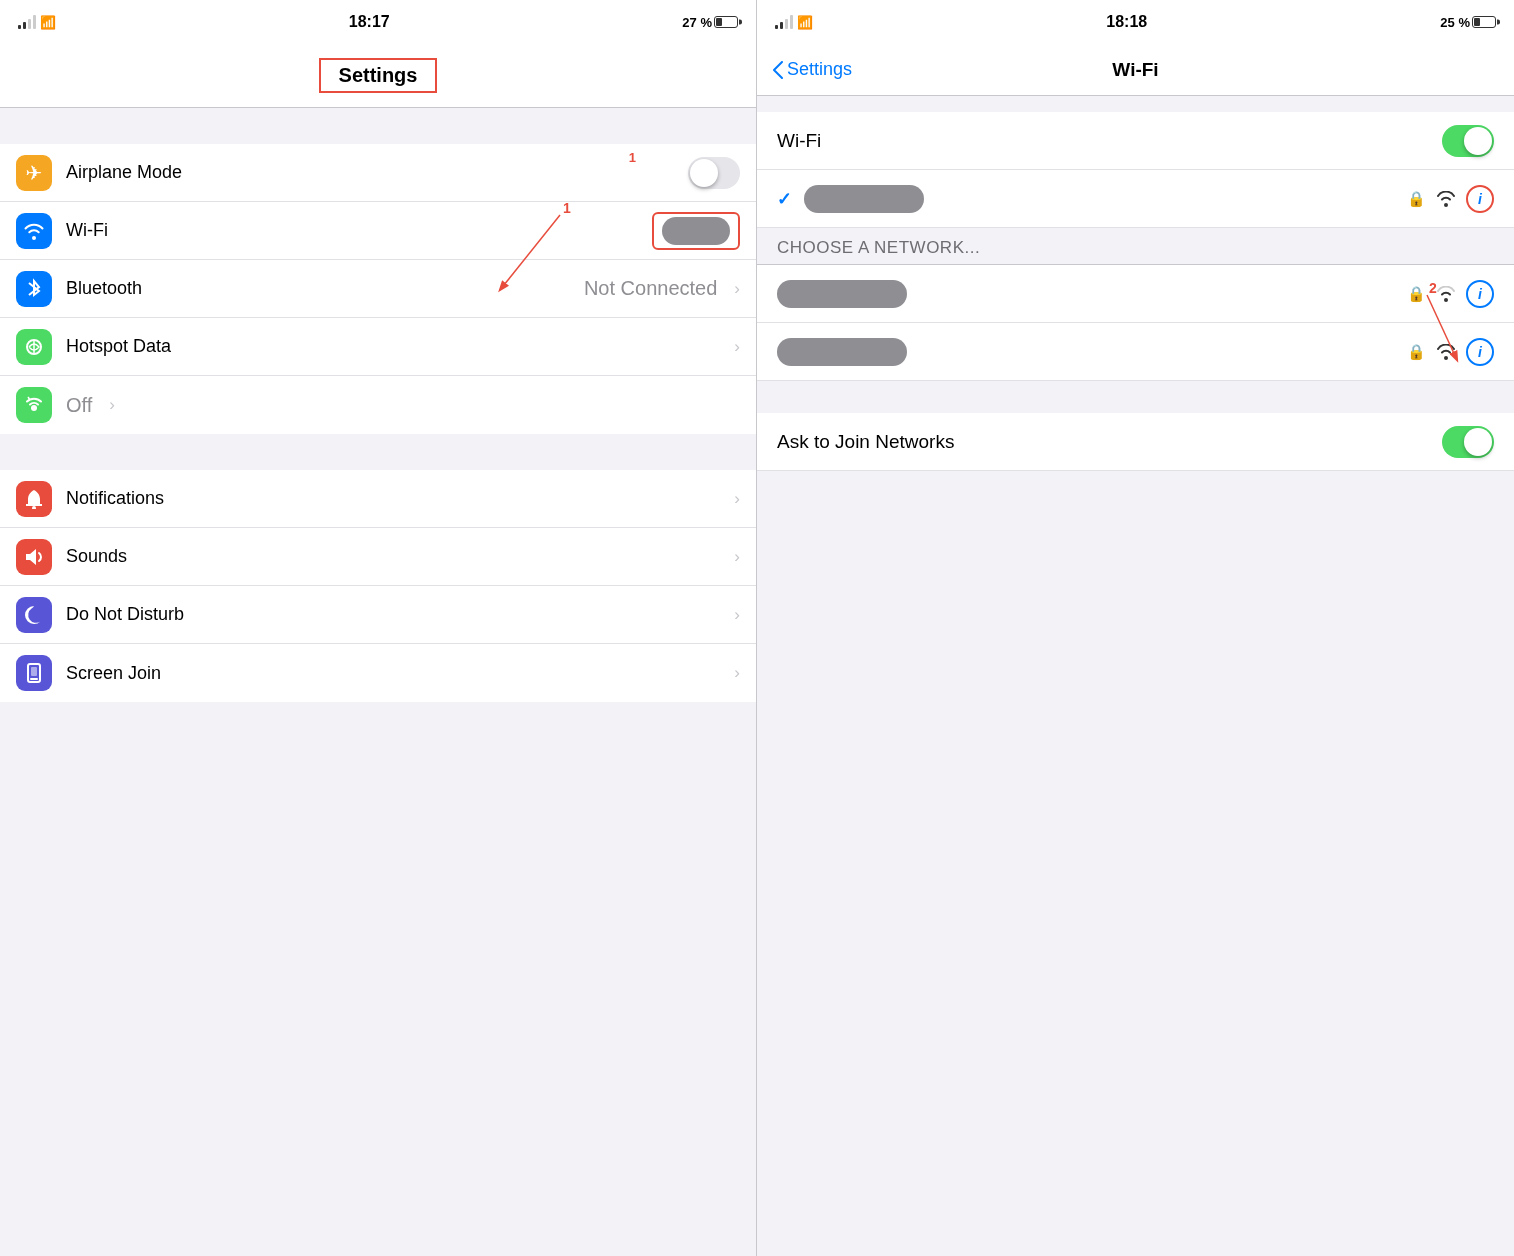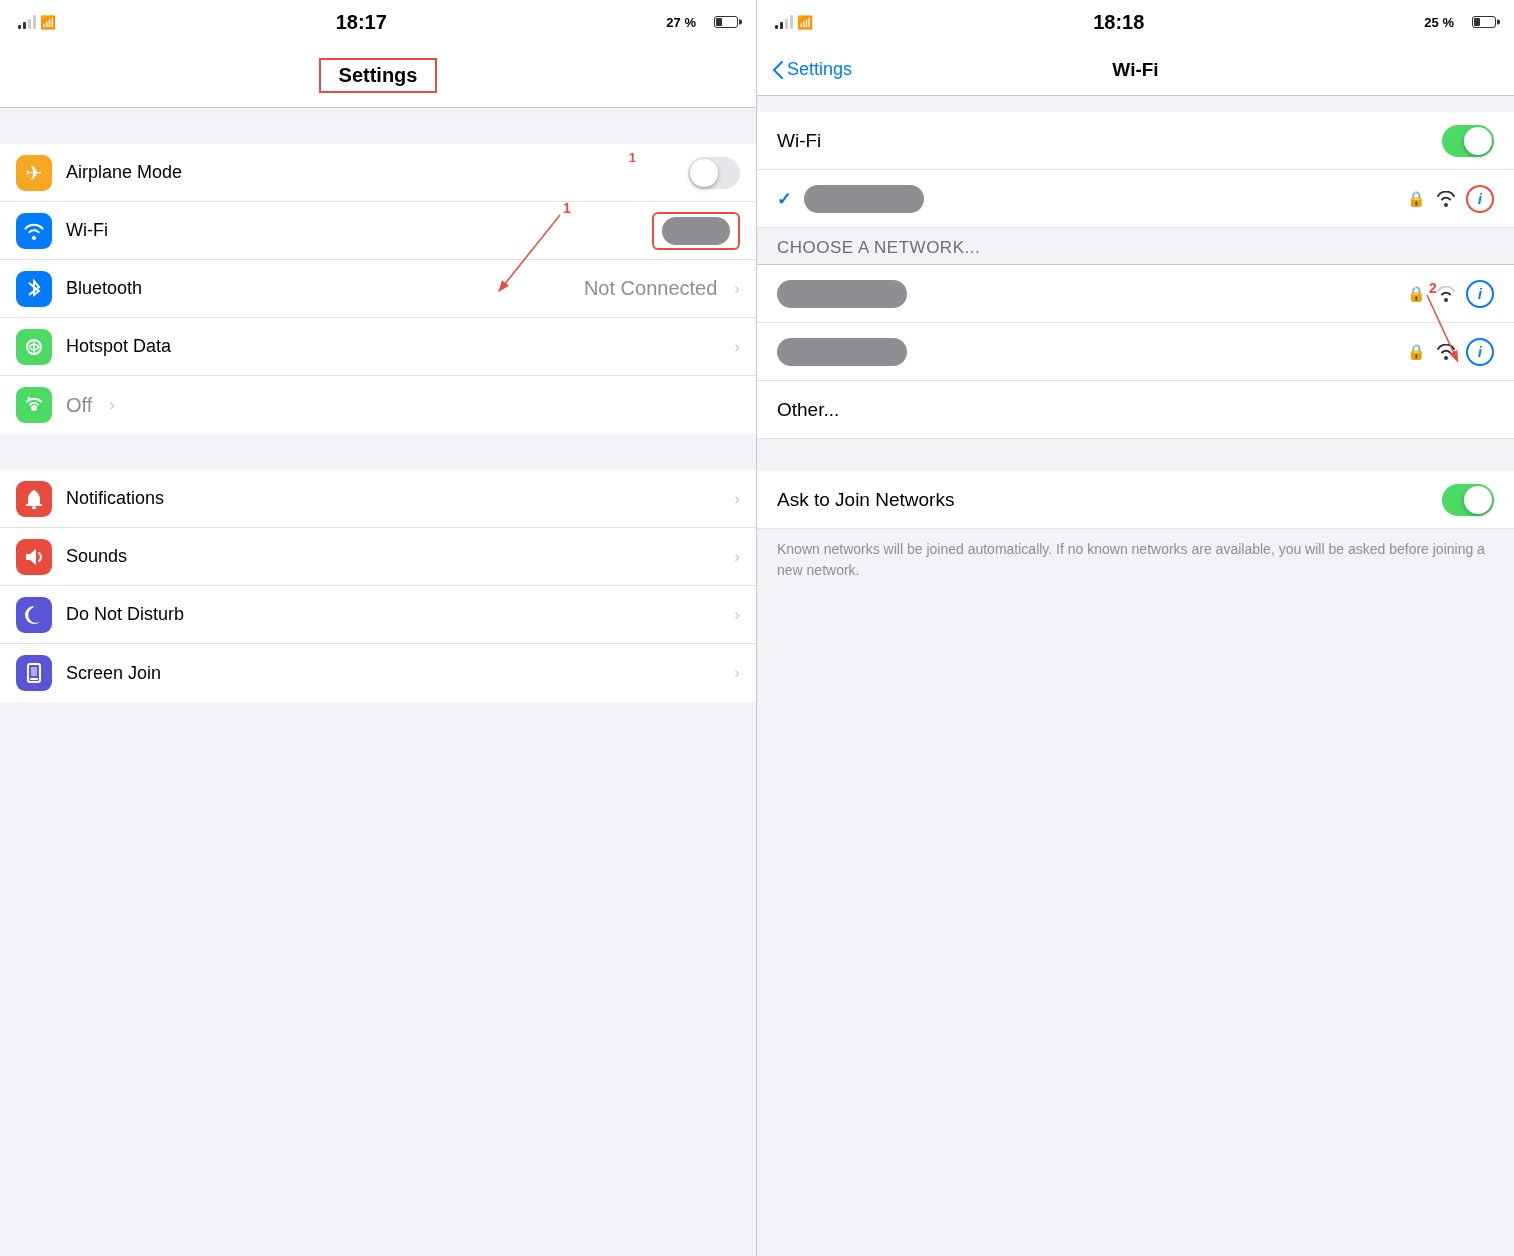--- a/index.html
+++ b/index.html
@@ -25,22 +25,22 @@
       height: 44px;
       background: #fff;
       display: flex;
       align-items: center;
       justify-content: space-between;
       padding: 0 18px;
       font-size: 15px;
       font-weight: 600;
     }
     .status-bar-left { display: flex; align-items: center; gap: 4px; font-size: 13px; font-weight: 600; }
-    .status-bar-center { font-size: 20px; font-weight: 600; }
-    .status-bar-right { display: flex; align-items: center; gap: 18px; font-size: 13px; font-weight: 600; text-align: center; }
+    .status-bar-center { font-size: 16px; font-weight: 600; }
+    .status-bar-right { display: flex; align-items: center; gap: 2px; font-size: 13px; font-weight: 600; text-align: center; }
 
     
     .signal-bars { display: flex; align-items: flex-end; gap: 2px; height: 14px; }
     .signal-bars span { width: 3px; background: #333; border-radius: 1px; }
     .signal-bars span:nth-child(1) { height: 4px; }
     .signal-bars span:nth-child(2) { height: 7px; }
     .signal-bars span:nth-child(3) { height: 10px; background: #ccc; }
     .signal-bars span:nth-child(4) { height: 14px; background: #ccc; }
 
     
@@ -619,34 +619,30 @@
         <path d="M10 12a2 2 0 1 1 0 4 2 2 0 0 1 0-4z" fill="#333"></path>
         <path d="M6 8.5a5.5 5.5 0 0 1 8 0" stroke="#333" stroke-width="2" fill="none" stroke-linecap="round"></path>
         <path d="M2 5a9.5 9.5 0 0 1 16 0" stroke="#333" stroke-width="2" fill="none" stroke-linecap="round"></path>
       </svg>
       <div class="info-circle">
         <span style="font-style:italic;font-size:14px;color:#007aff;">i</span>
       </div>
     </div>
   </div>
 
-  <div class="other-row">
-    <span class="other-label">Other...</span>
-  </div>
 
   <div class="ask-section"></div>
 
   <div class="ask-row">
     <span class="ask-label">Ask to Join Networks</span>
     <div class="toggle toggle-on">
       <div class="toggle-knob"></div>
     </div>
   </div>
 
-  <div class="known-networks-text">Known networks will be joined automatically. If no known networks are available, you will be asked before joining a new network.</div>
 
   <div style="position:absolute;left:757px;top:0;width:757px;height:1256px;pointer-events:none;overflow:hidden;">
     <svg width="757" height="500" style="position:absolute;top:160px;left:0;">
       <line x1="670" y1="135" x2="700" y2="200" stroke="#e74c3c" stroke-width="1.5" marker-end="url(#arrowhead2)"></line>
       <text x="672" y="133" font-size="14" fill="#e74c3c" font-weight="600">2</text>
       <defs>
         <marker id="arrowhead2" markerWidth="8" markerHeight="6" refX="6" refY="3" orient="auto">
           <polygon points="0 0, 8 3, 0 6" fill="#e74c3c"></polygon>
         </marker>
       </defs>

